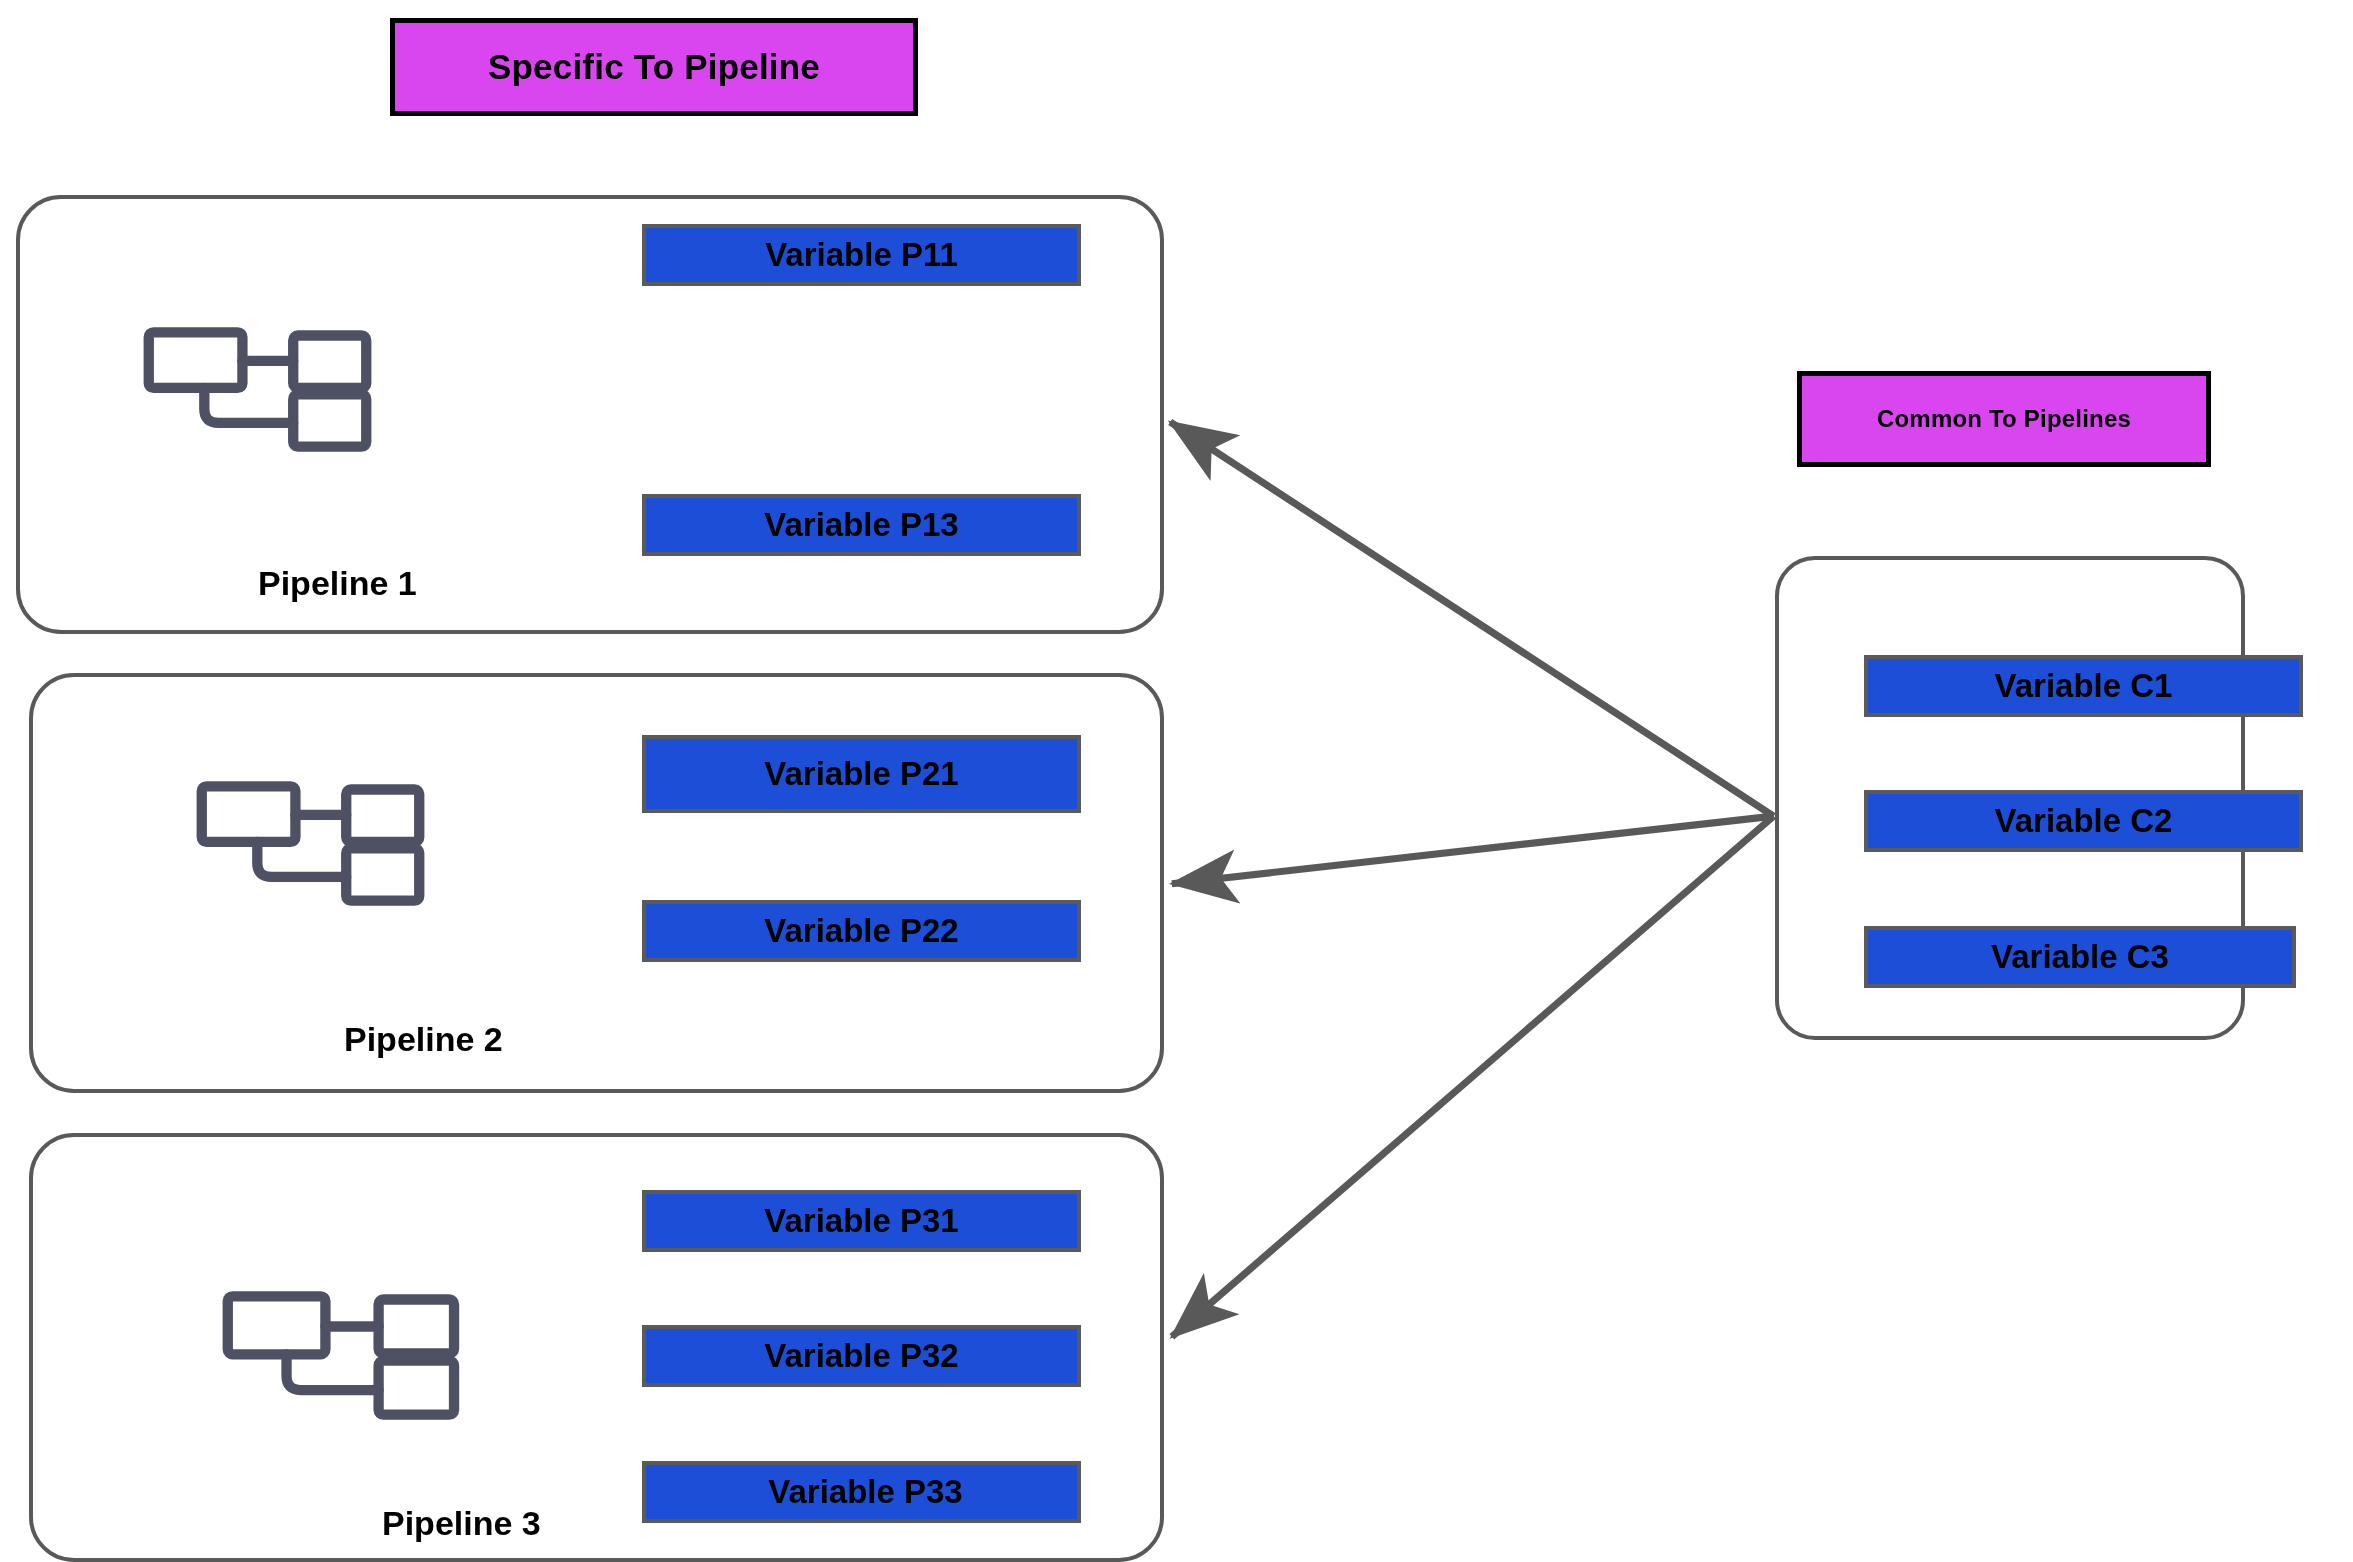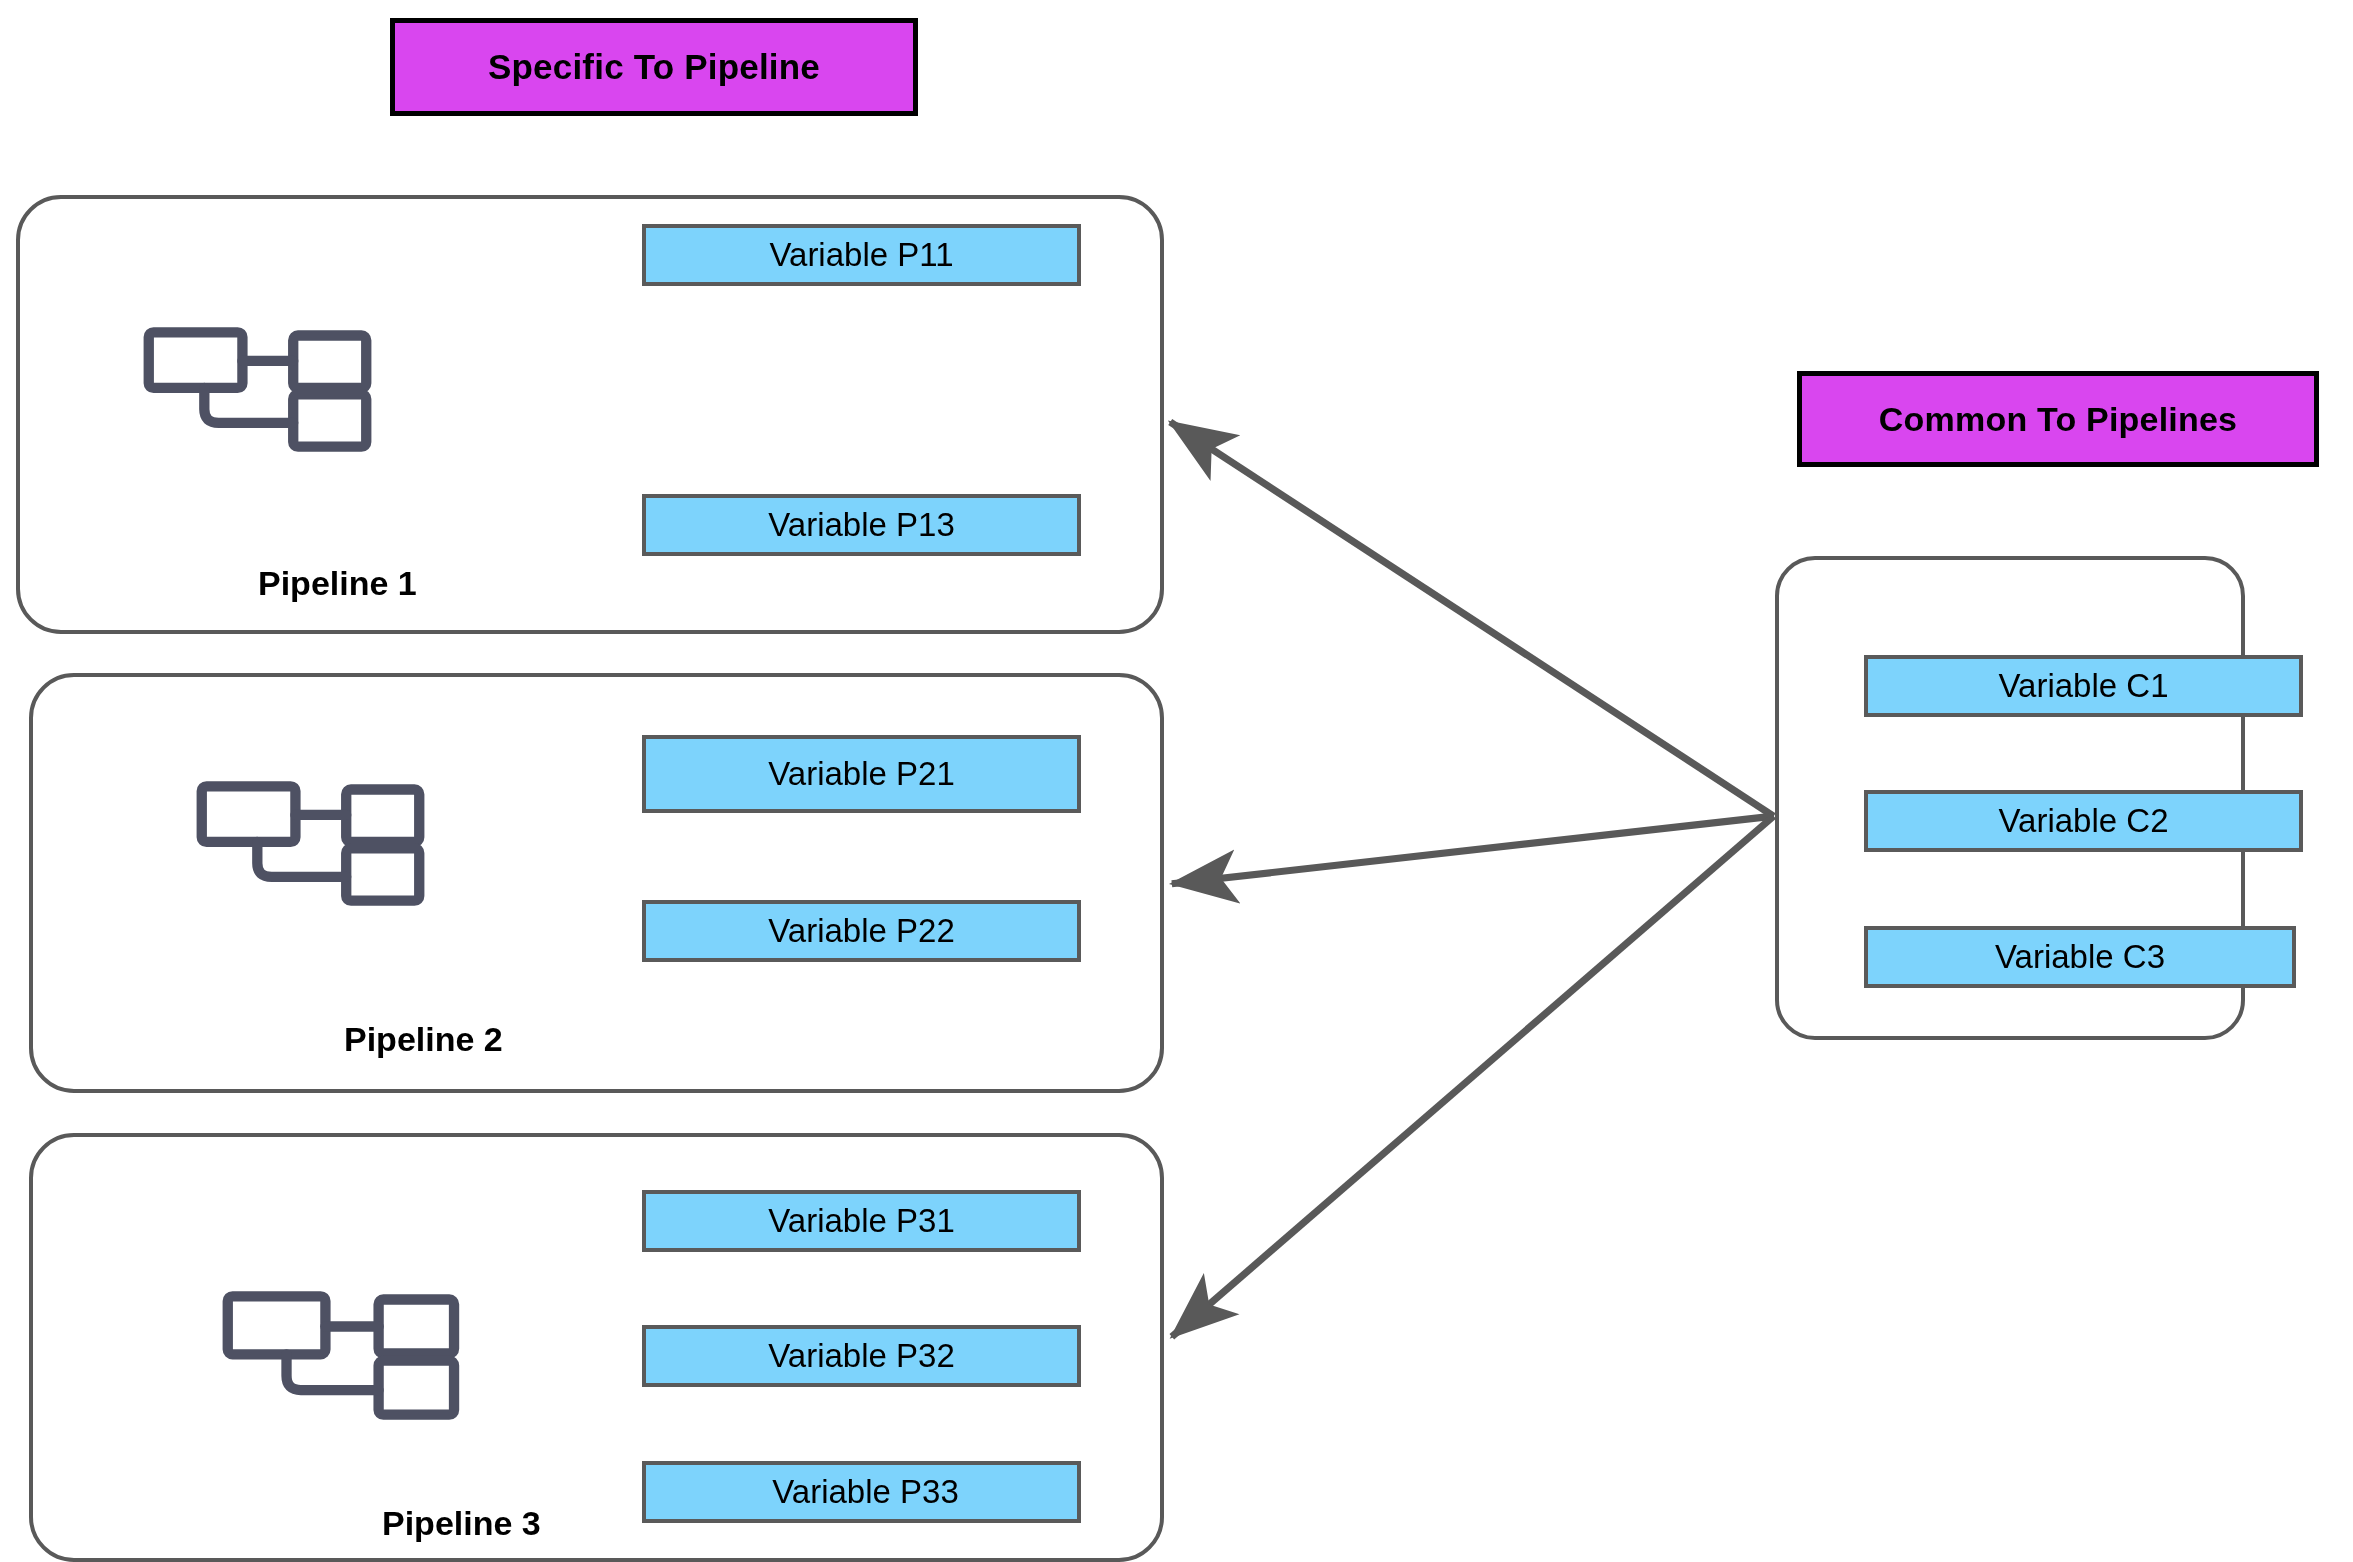--- a/index.html
+++ b/index.html
@@ -33,23 +33,23 @@
   #banner-specific {
     left: 390px;
     top: 17.5px;
     width: 528px;
     height: 98px;
     font-size: 35px;
   }
   #banner-common {
     left: 1797px;
     top: 371px;
-    width: 522px;
+    width: 414px;
     height: 96px;
-    font-size: 34px;
+    font-size: 24px;
   }
 
   
   .group-box {
     position: absolute;
     box-sizing: border-box;
     border: 4.8px solid #595959;
     border-radius: 45px;
     background: #ffffff;
   }
@@ -69,27 +69,27 @@
     font-size: 34px;
     font-weight: bold;
     color: #000000;
     white-space: nowrap;
   }
 
   
   .var-box {
     position: absolute;
     box-sizing: border-box;
-    background: #7dd3fc;
+    background: #1d4ed8;
     border: 4.8px solid #5a5a5a;
     display: flex;
     align-items: center;
     justify-content: center;
     font-size: 33px;
-    font-weight: normal;
+    font-weight: bold;
     color: #000000;
     white-space: nowrap;
   }
 
   
   #arrows {
     position: absolute;
     left: 0;
     top: 0;
     width: 2354px;

